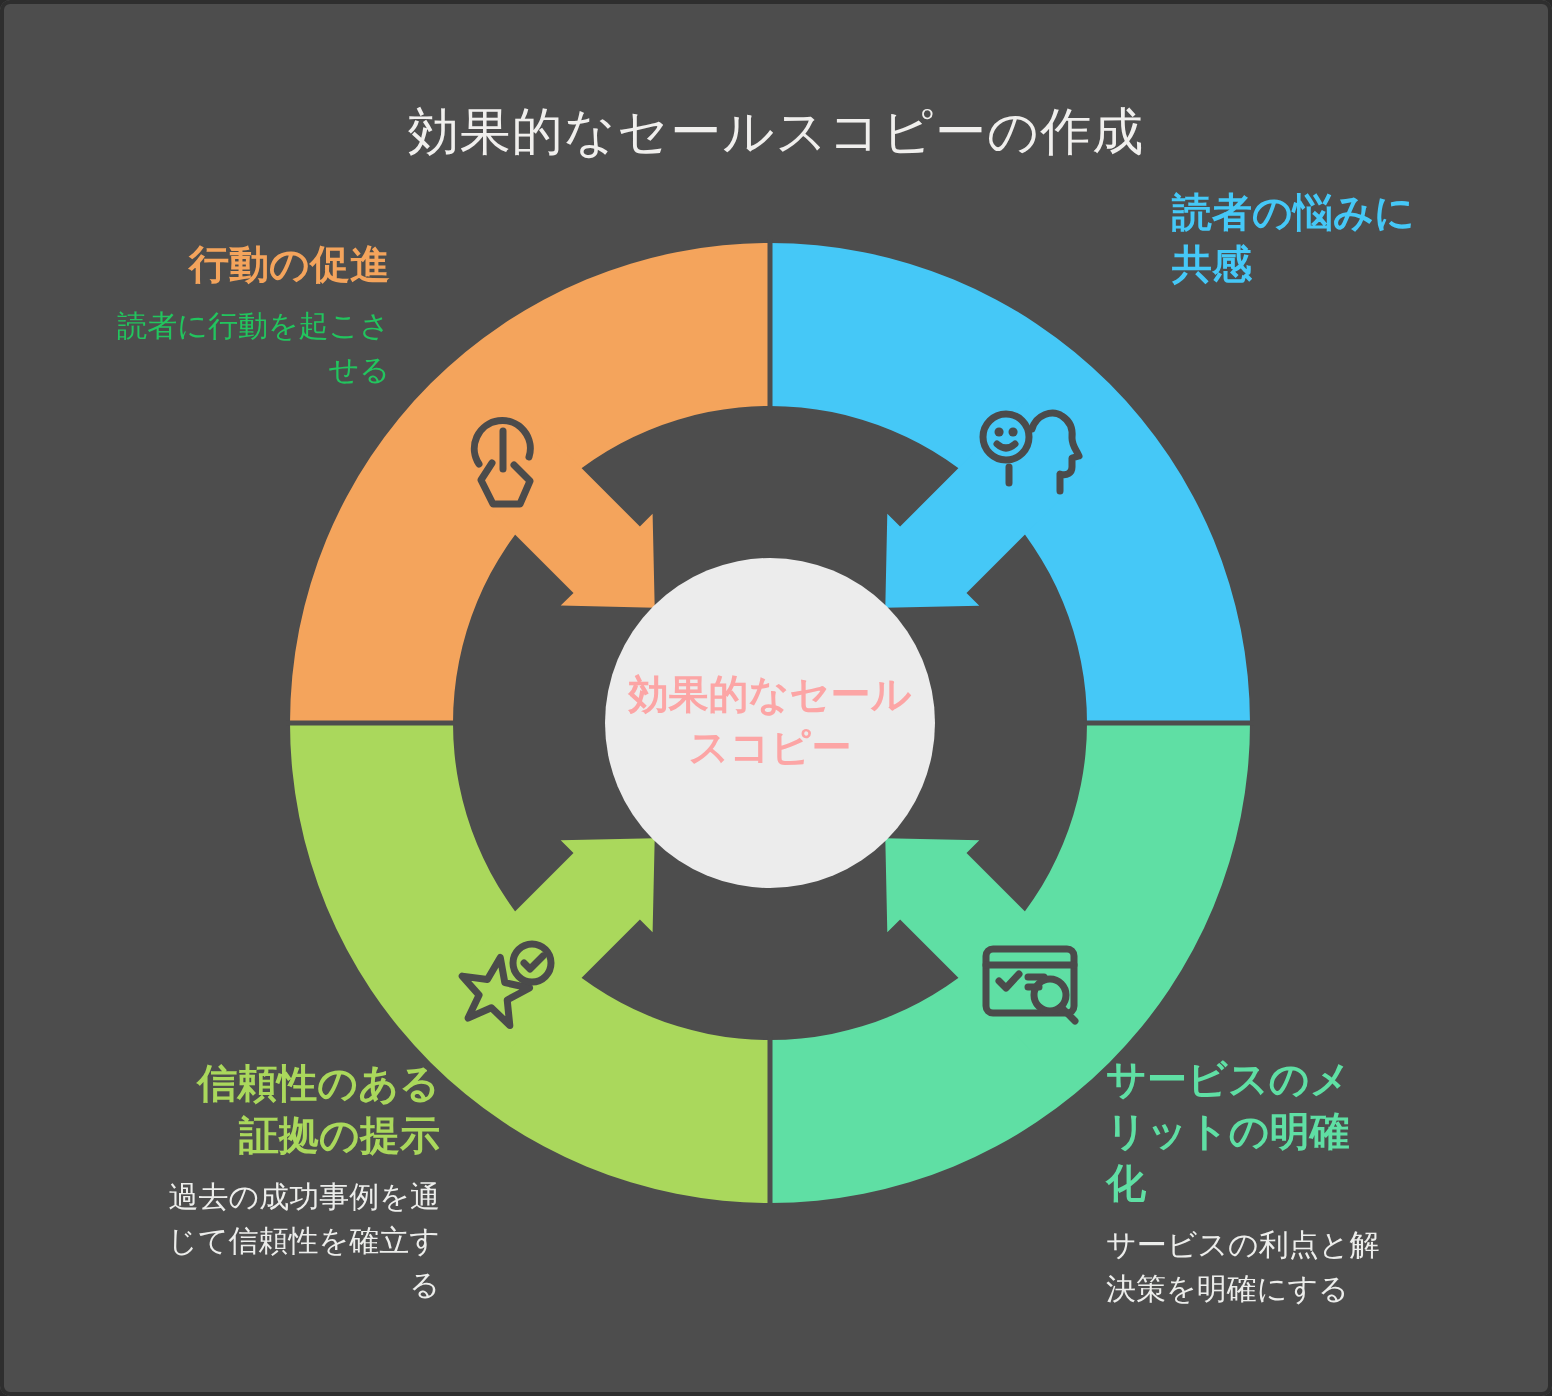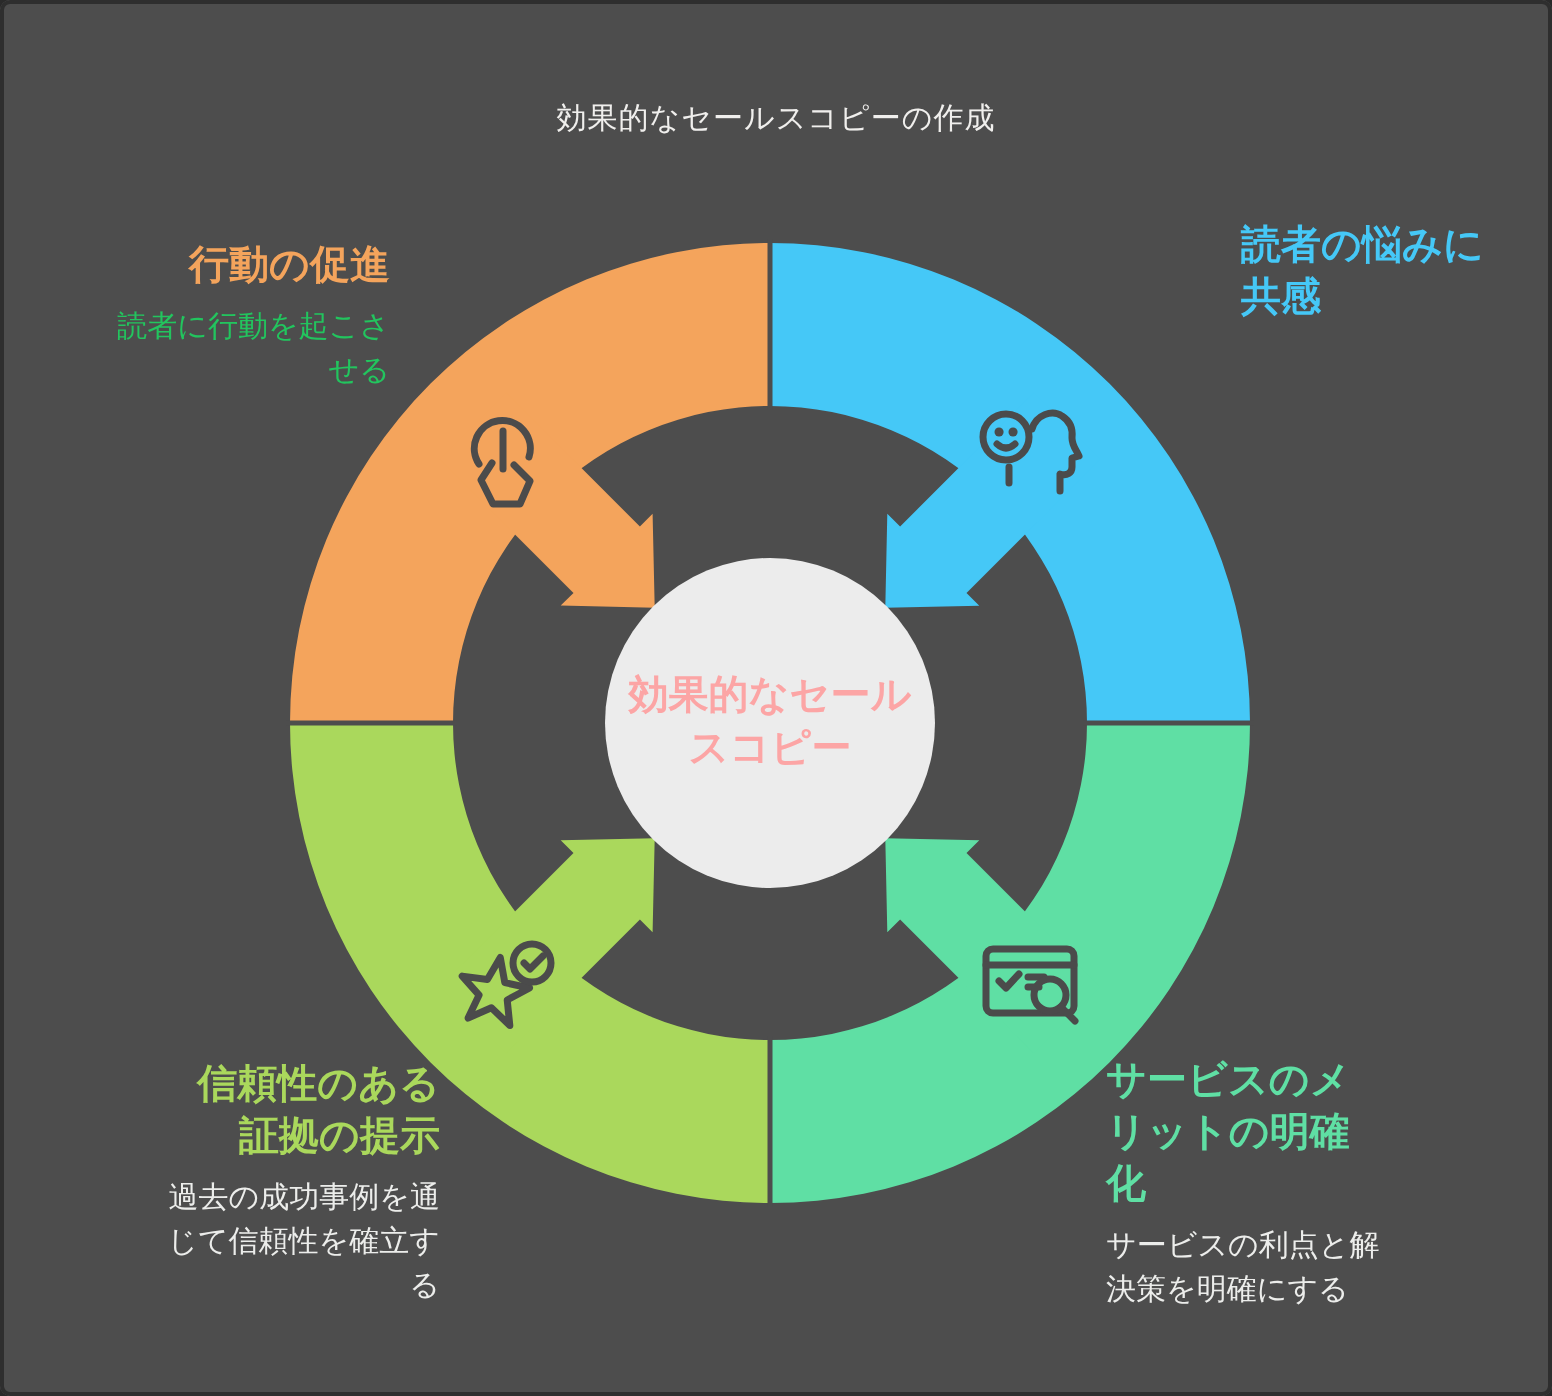--- a/index.html
+++ b/index.html
@@ -17,39 +17,39 @@
     border-radius:10px;
     box-sizing:border-box;
     pointer-events:none;
     z-index:10;
   }
   svg.diagram{position:absolute;left:0;top:0;}
   .title{
     position:absolute;
     top:98px;left:0;right:0;
     text-align:center;
-    font-size:30px;
+    font-size:51px;
     letter-spacing:1px;
     color:#F0EFED;
   }
   .label{position:absolute;}
   .label .heading{
     font-size:40px;
     font-weight:700;
     line-height:1.3;
     white-space:pre-line;
   }
   .label .desc{
     font-size:30px;
     line-height:1.46;
     margin-top:14px;
     white-space:pre-line;
     color:#ECEDEB;
   }
-  .label-tr{left:1241px;top:186px;width:300px;text-align:left;margin-top:32px;}
+  .label-tr{left:1172px;top:186px;width:300px;text-align:left;}
   .label-br{left:1106px;top:1053px;width:300px;text-align:left;}
   .label-tl{right:1162px;top:238px;width:310px;text-align:right;}
   .label-bl{right:1112px;top:1057px;width:310px;text-align:right;}
   .center-label{
     position:absolute;
     left:622px;top:668px;width:296px;
     text-align:center;
     font-size:40px;
     font-weight:700;
     line-height:1.33;

